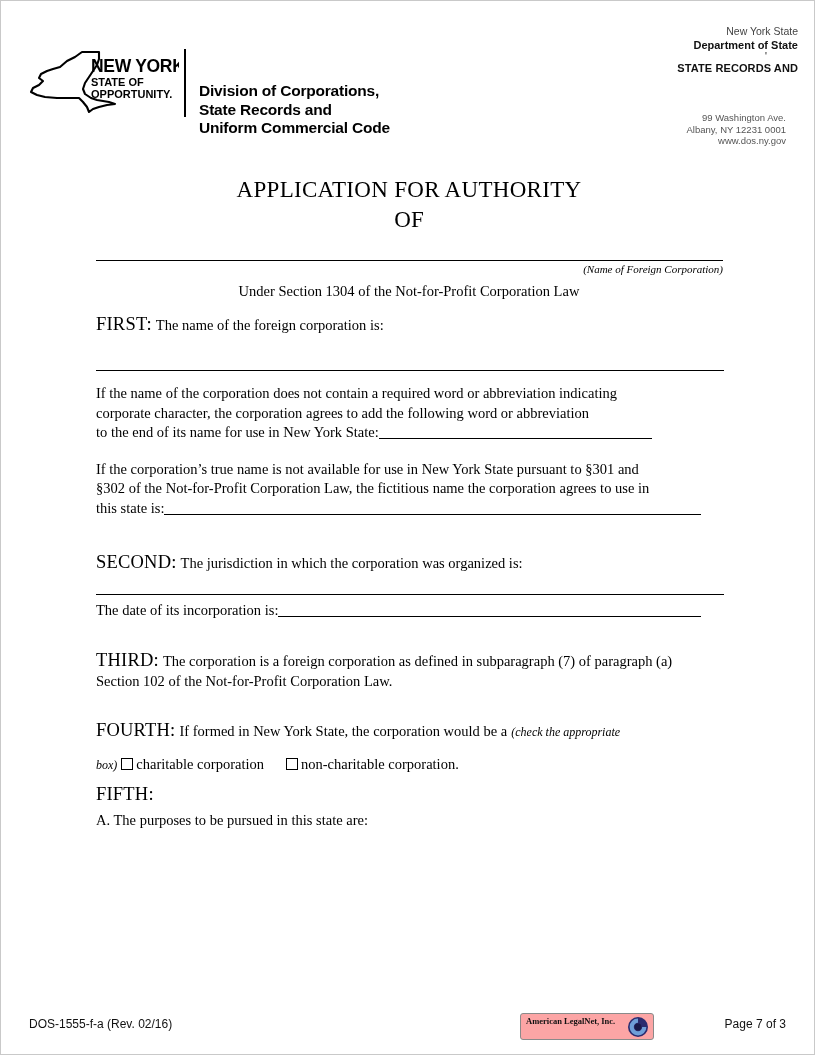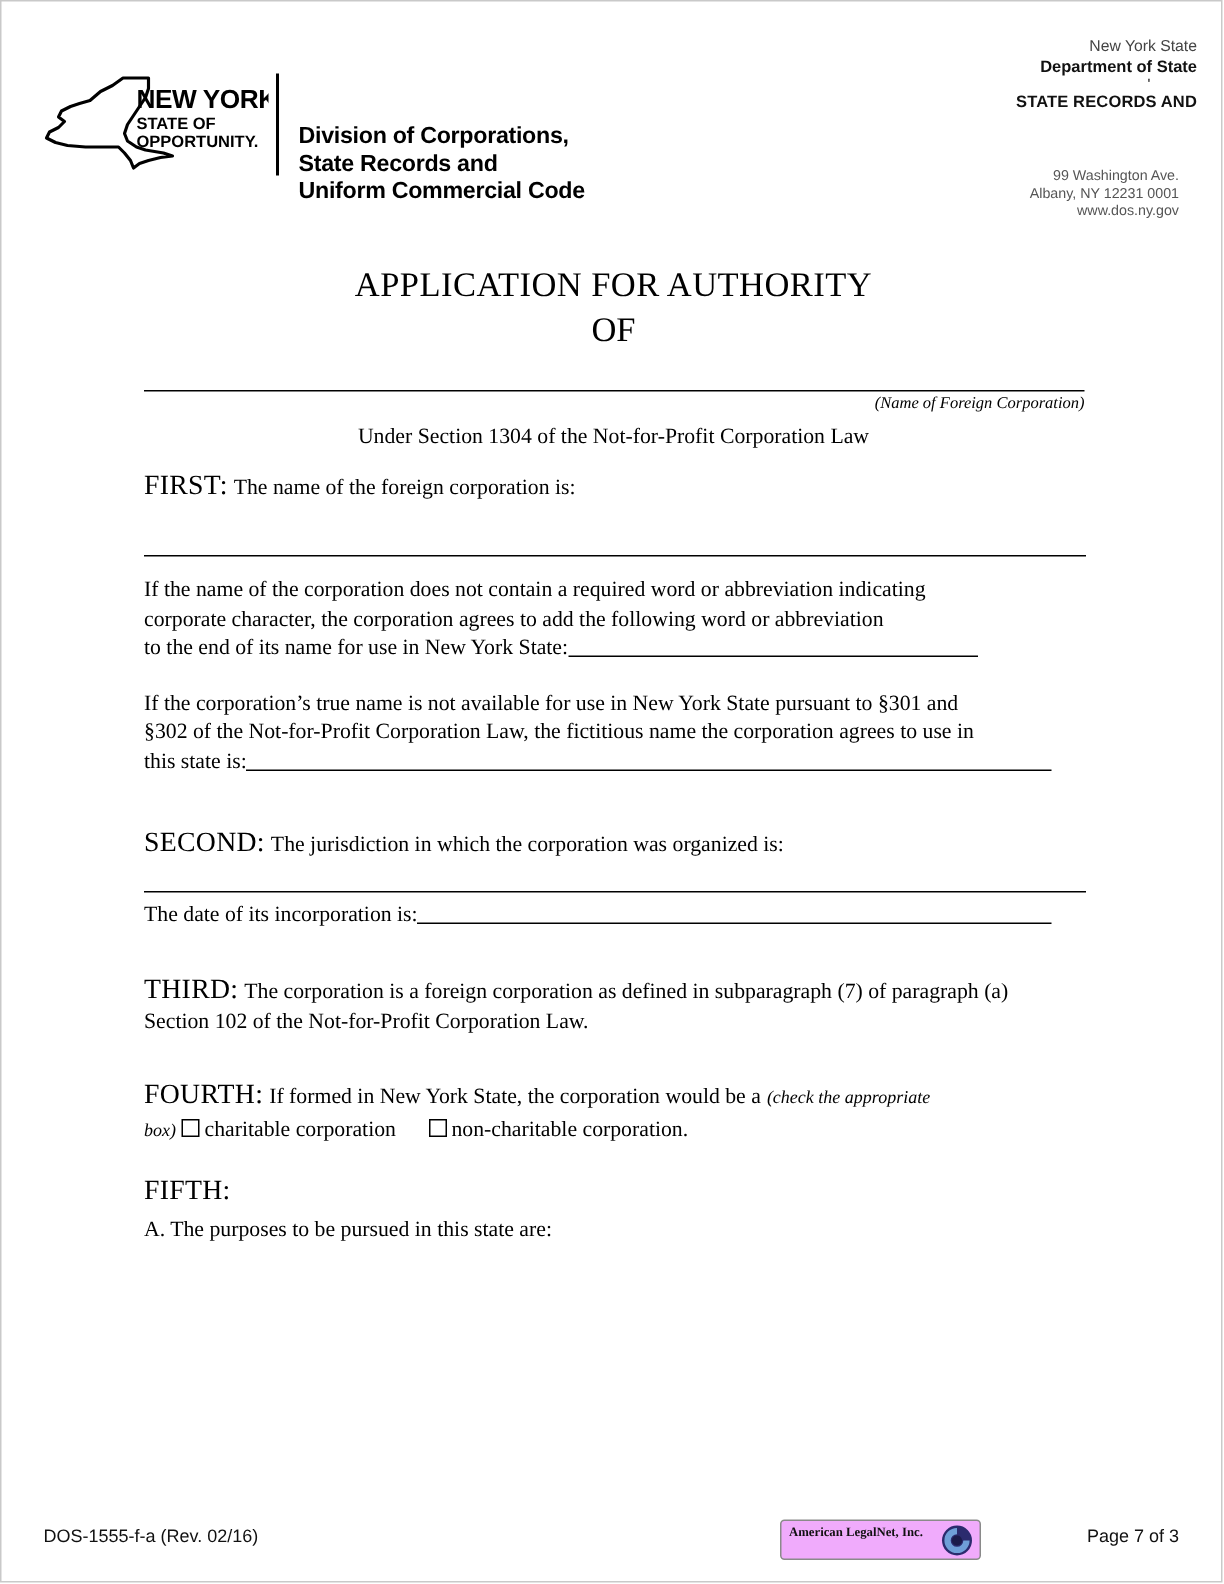--- a/index.html
+++ b/index.html
@@ -236,21 +236,21 @@
     color: #111;
   }
   #legalnet-stamp {
     position: absolute;
     left: 519px;
     top: 1012px;
     width: 134px;
     height: 27px;
     border: 1px solid #8a8a8a;
     border-radius: 3px;
-    background: #f0abfc;
+    background: #fca5a5;
     box-sizing: border-box;
     overflow: hidden;
   }
   #stamp-line1 {
     position: absolute;
     left: 5px;
     top: 2px;
     font-family: "Liberation Serif", serif;
     font-weight: bold;
     font-size: 8.5px;
@@ -357,21 +357,21 @@
   <div class="blk" id="third-head">
     <span class="article-head">THIRD:</span>
     <span class="body-text">The corporation is a foreign corporation as defined in subparagraph (7) of paragraph (a)</span>
     <div class="body-text">Section 102 of the Not-for-Profit Corporation Law.</div>
   </div>
 
   <div class="blk" id="fourth-head">
     <span class="article-head">FOURTH:</span>
     <span class="body-text">If formed in New York State, the corporation would be a</span>
     <span class="italic-note">(check the appropriate</span>
-    <div style="margin-top:2px">
+    <div style="margin-top:13px">
       <span class="italic-note">box)</span>
       <span class="checkbox"></span><span class="body-text">charitable corporation</span>
       <span style="display:inline-block;width:14px"></span>
       <span class="checkbox"></span><span class="body-text">non-charitable corporation.</span>
     </div>
   </div>
 
   <div class="blk" id="fifth-head">
     <span class="article-head">FIFTH:</span>
   </div>

